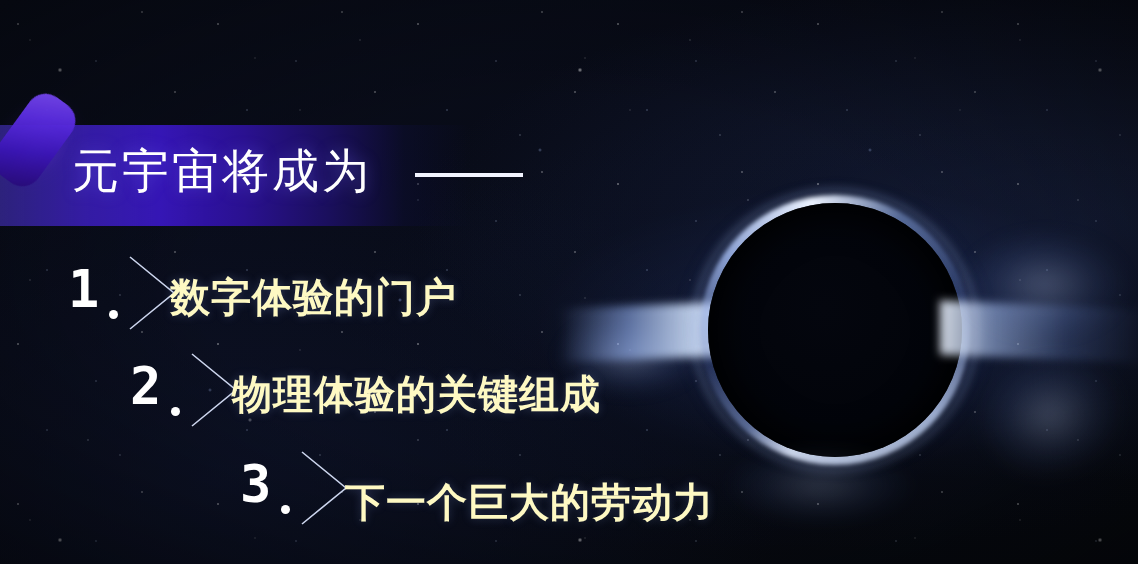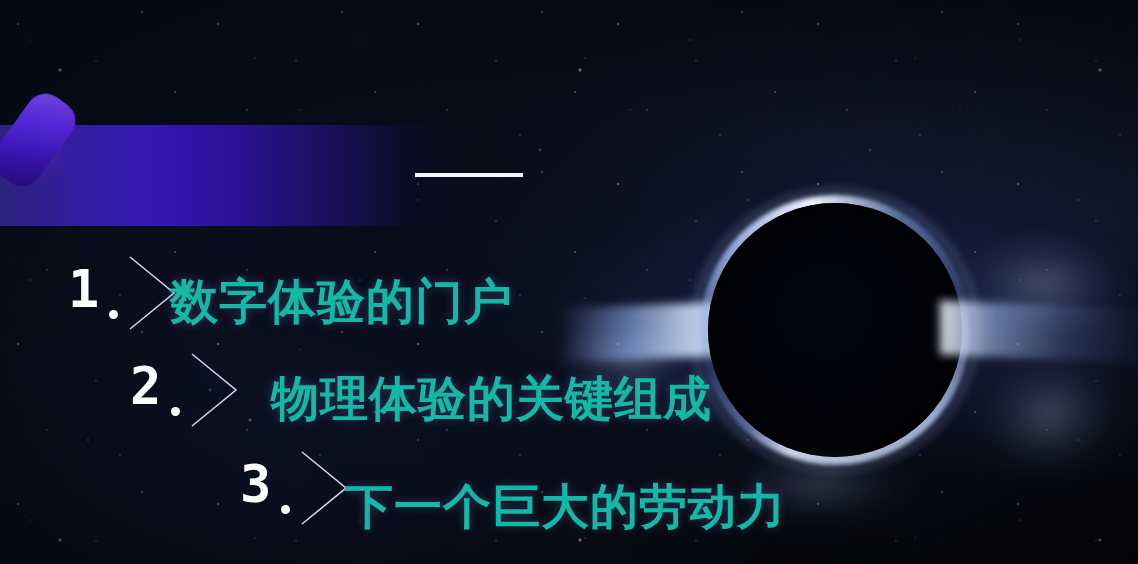--- a/index.html
+++ b/index.html
@@ -203,40 +203,40 @@
     border-radius:50%;
     background:#ffffff;
   }
   .item .chev{
     position:absolute;
     width:52px; height:76px;
   }
   .item .chev svg{ display:block; overflow:visible; }
   .item .label{
     position:absolute;
-    font-size:48px;
+    font-size:40px;
     font-weight:700;
-    color:#14b8a6;
+    color:#fef9c3;
     white-space:nowrap;
     letter-spacing:1px;
     text-shadow:0 0 10px rgba(150,175,255,.25);
   }
 
   
   #item-1{ left:68px;  top:255px; }
   #item-1 .num{ left:0px;  top:8px; }
   #item-1 .dot{ left:41px; top:55px; }
   #item-1 .chev{ left:58px; top:0px; }
   #item-1 .label{ left:102px; top:15px; }
 
   #item-2{ left:130px; top:352px; }
   #item-2 .num{ left:0px;  top:8px; }
   #item-2 .dot{ left:41px; top:55px; }
   #item-2 .chev{ left:58px; top:0px; }
-  #item-2 .label{ left:102px; top:15px;margin-left:39px; }
+  #item-2 .label{ left:102px; top:15px; }
 
   #item-3{ left:240px; top:450px; }
   #item-3 .num{ left:0px;  top:8px; }
   #item-3 .dot{ left:41px; top:55px; }
   #item-3 .chev{ left:58px; top:0px; }
   #item-3 .label{ left:105px; top:25px; }
 </style>
 </head>
 <body>
 
@@ -261,20 +261,21 @@
   <div class="wisp w4"></div>
 
   <div class="bg-vignette"></div>
 
   <div class="title-band">
     <div class="band-sheen"></div>
   </div>
   <div class="deco-pill-glow"></div>
   <div class="deco-pill"></div>
 
+  <div class="title-text">元宇宙将成为</div>
   <div class="title-dash"></div>
 
   <div class="item" id="item-1">
     <span class="num">1</span>
     <span class="dot"></span>
     <span class="chev">
       <svg width="52" height="76" viewBox="0 0 52 76">
         <polyline points="4,2 48,38 4,74" fill="none" stroke="#cdd6ee" stroke-width="1.6"></polyline>
       </svg>
     </span>

